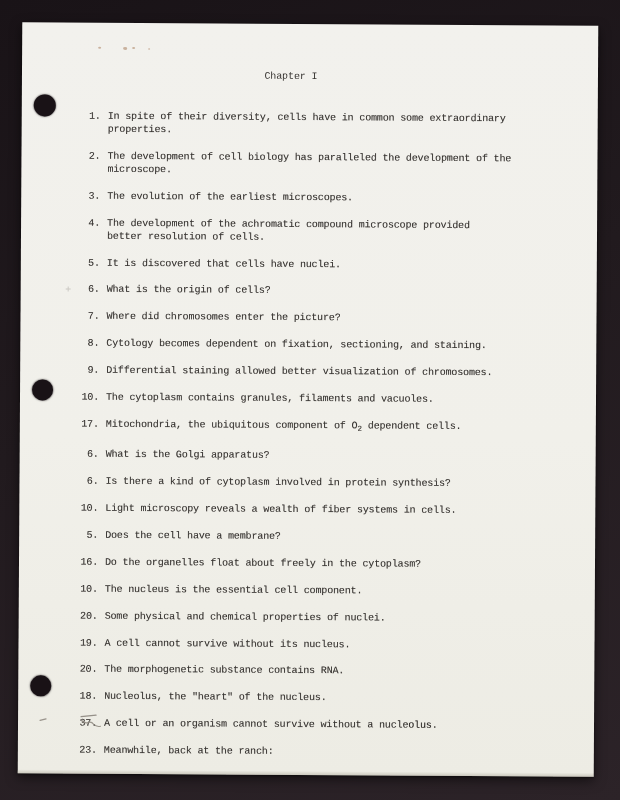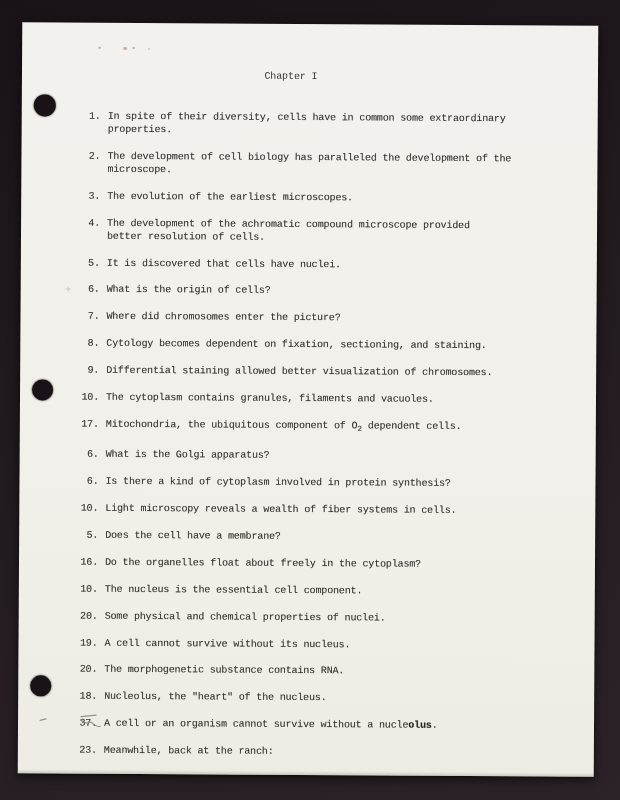--- a/index.html
+++ b/index.html
@@ -71,21 +71,21 @@
   }
   .txt {
     margin-left: 7px;
   }
   .sub {
     font-size: 7.5px;
     vertical-align: -2.5px;
     letter-spacing: 0;
   }
   .overtype {
-    font-weight: bold;
+    font-weight: normal;
     color: #262320;
   }
   .punch {
     position: absolute;
     width: 22px;
     height: 22px;
     border-radius: 50%;
     background: #191216;
     box-shadow: 0 0 1.5px 0.5px rgba(20,14,18,0.55);
   }

